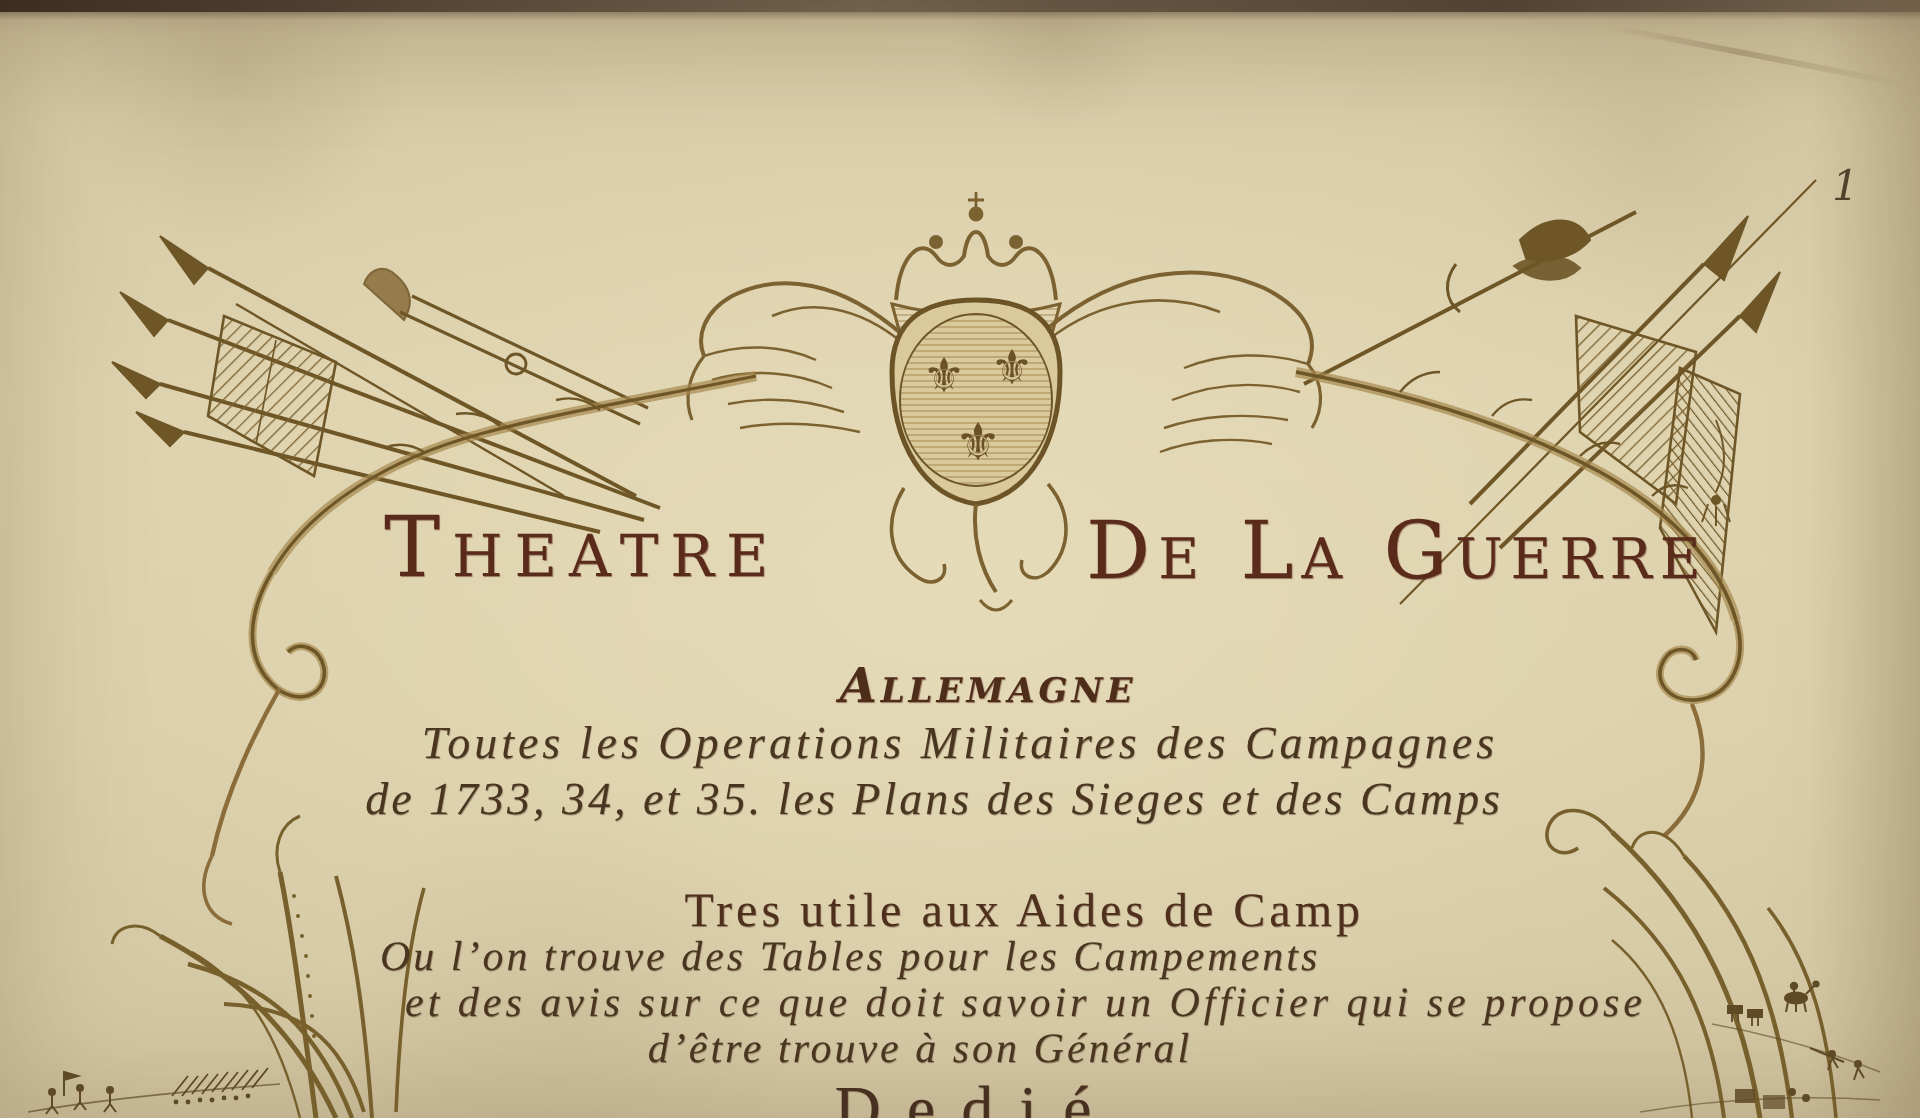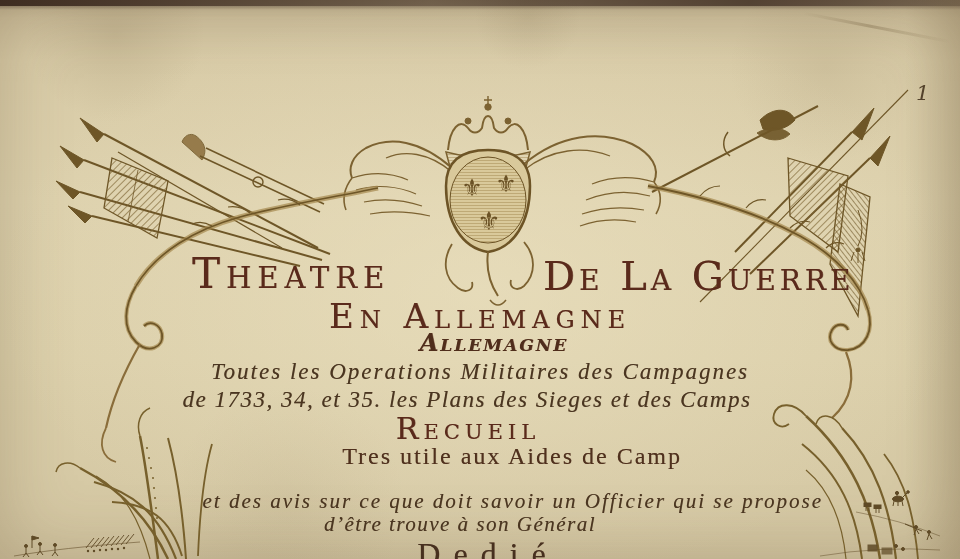--- a/index.html
+++ b/index.html
@@ -261,23 +261,22 @@
         <rect x="868" y="545" width="9" height="6" fill="#5f4a26" opacity="0.85"></rect>
         <rect x="882" y="548" width="10" height="6" fill="#5f4a26" opacity="0.7"></rect>
         <circle cx="896" cy="546" r="1.5" fill="#5f4a26"></circle>
         <circle cx="903" cy="549" r="1.5" fill="#5f4a26"></circle>
       </g>
     </g>
   </svg>
 
   <div class="t caps" id="title-part2">De La Guerre</div>
   <div class="t caps" id="title-part1">Theatre</div>
-  <div class="t caps ctr" id="title-line2">En Allemagne</div>
   <div class="t caps ctr" id="contenant">Allemagne</div>
   <div class="t script ctr" id="contents1">Toutes les Operations Militaires des Campagnes</div>
   <div class="t script ctr" id="contents2">de 1733, 34, et 35. les Plans des Sieges et des Camps</div>
-  <div class="t caps ctr" id="recueil">Recueil</div>
   <div class="t roman ctr" id="recueil1">Tres utile aux Aides de Camp</div>
+  <div class="t script ctr" id="recueil2">Ou l’on trouve des Tables pour les Campements</div>
   <div class="t script ctr" id="recueil3">et des avis sur ce que doit savoir un Officier qui se propose</div>
   <div class="t script ctr" id="recueil4">d’être trouve à son Général</div>
   <div class="t roman ctr" id="dedication">Dedié</div>
   <div class="t" id="page-number">1</div>
 </div>
 
 </body></html>

